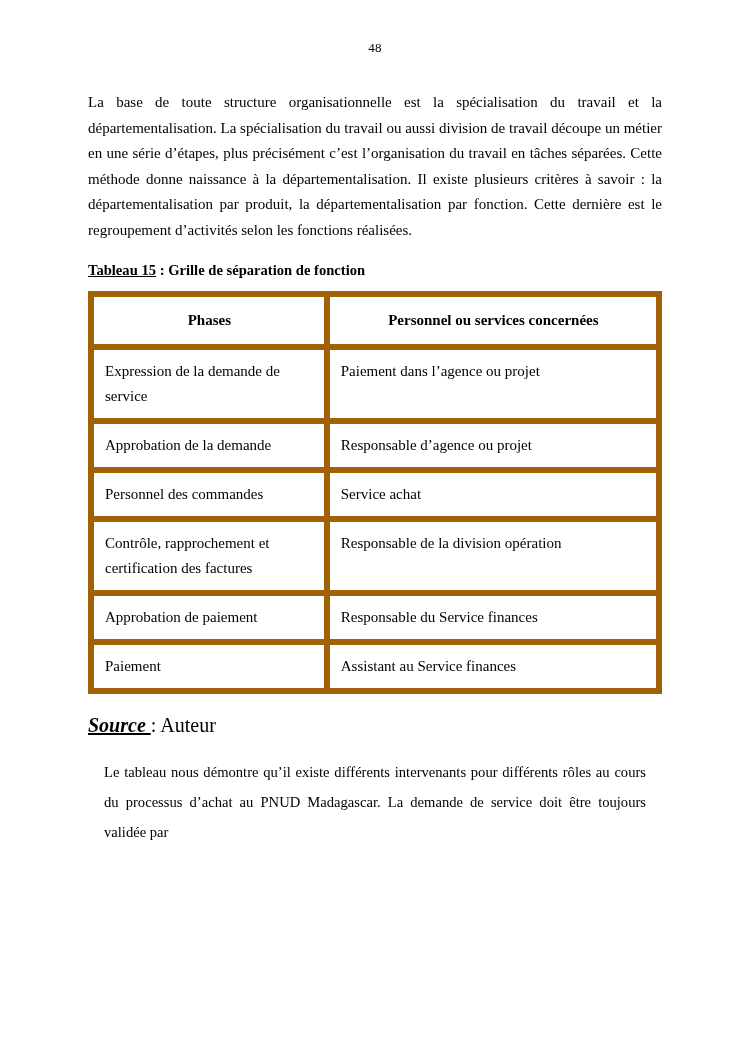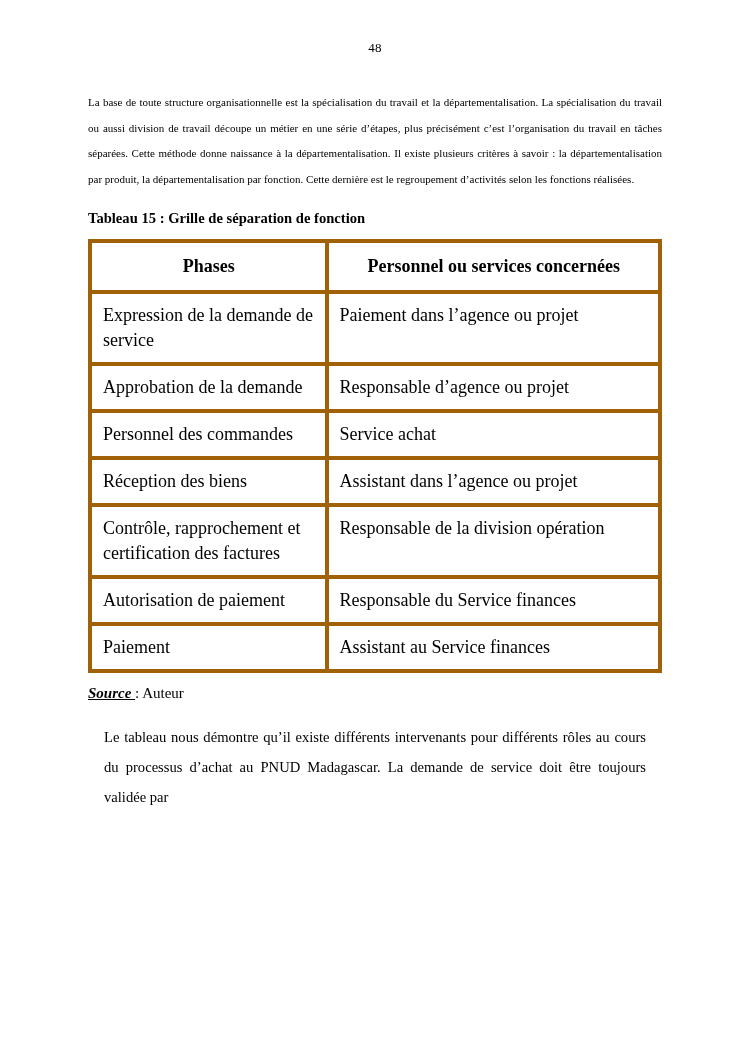--- a/index.html
+++ b/index.html
@@ -22,60 +22,61 @@
     padding: 40px 83px 0 88px;
     position: relative;
   }
   .page-number {
     text-align: center;
     font-size: 13px;
     margin: 0 0 34px 0;
     letter-spacing: 0.2px;
   }
   p.body-par {
-    font-size: 11px;
+    font-size: 15px;
     line-height: 25.6px;
     text-align: justify;
     margin: 0 0 18px 0;
     text-justify: inter-word;
   }
   .caption {
     font-size: 14.6px;
     margin: 10px 0 12px 0;
     font-weight: bold;
   }
   .caption .tab-label {
+    text-decoration: underline;
     font-weight: bold;
     text-align: center;
   }
   table.grid {
     border-collapse: collapse;
     width: 100%;
     table-layout: fixed;
     margin: 0 0 12px 0;
   }
   table.grid td, table.grid th {
-    border: 4px solid #a16207;
-    font-size: 18px;
+    border: 6px solid #a16207;
+    font-size: 15px;
     line-height: 25px;
     padding: 9px 10px 9px 11px;
     vertical-align: top;
     text-align: left;
   }
   table.grid th {
     text-align: center;
     font-weight: bold;
     padding-top: 11px;
     padding-bottom: 11px;
   }
   table.grid col.c1 { width: 41.5%; }
   table.grid col.c2 { width: 58.5%; }
   .source-line {
-    font-size: 15px;
-    margin: 12px 0 20px 0;
+    font-size: 20px;
+    margin: 20px 0 20px 0;
   }
   .source-line .src-label {
     font-weight: bold;
     font-style: italic;
     text-decoration: underline;
   }
   .tail-par {
     font-size: 14.6px;
     line-height: 30px;
     text-align: justify;
@@ -113,29 +114,25 @@
       </tr>
       <tr>
         <td>Approbation de la demande</td>
         <td>Responsable d’agence ou projet</td>
       </tr>
       <tr>
         <td>Personnel des commandes</td>
         <td>Service achat</td>
       </tr>
       <tr>
-        <td>Réception des biens</td>
-        <td>Assistant dans l’agence ou projet</td>
-      </tr>
-      <tr>
         <td>Contrôle, rapprochement et certification des factures</td>
         <td>Responsable de la division opération</td>
       </tr>
       <tr>
-        <td>Autorisation de paiement</td>
+        <td>Approbation de paiement</td>
         <td>Responsable du Service finances</td>
       </tr>
       <tr>
         <td>Paiement</td>
         <td>Assistant au Service finances</td>
       </tr>
     </tbody>
   </table>
 
   <div class="source-line">

